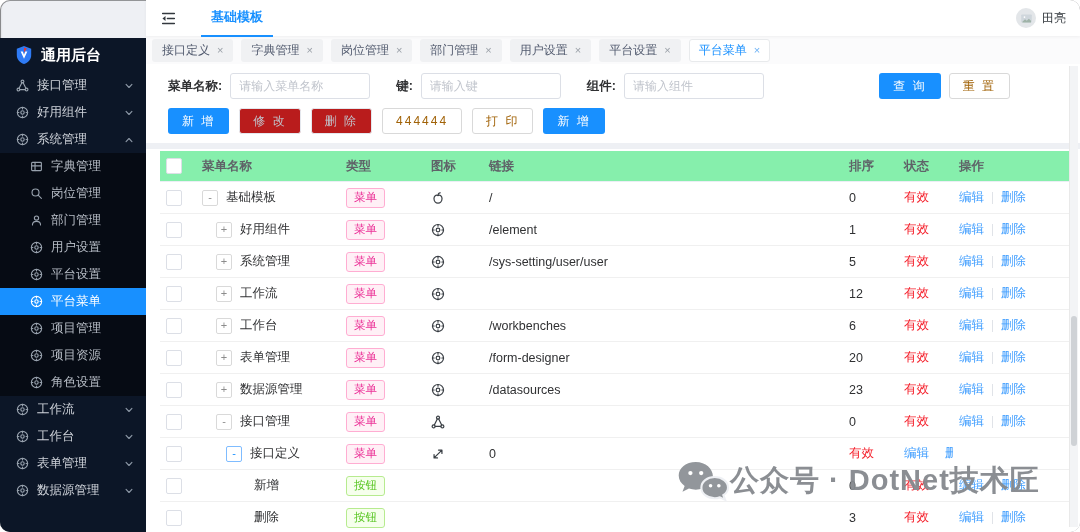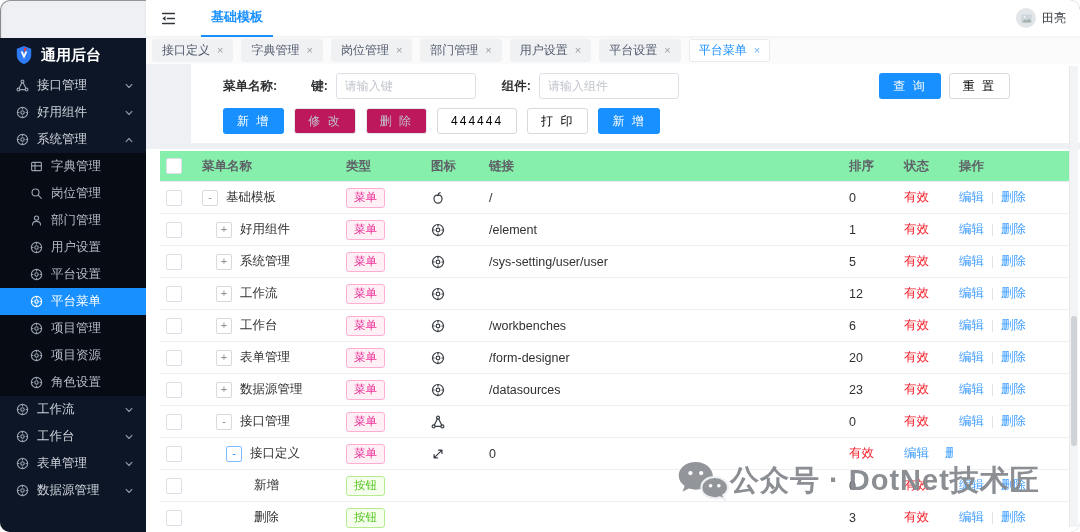--- a/index.html
+++ b/index.html
@@ -28,32 +28,32 @@
   .avatar{width:20px;height:20px;border-radius:50%;background:#e3e6e9;display:flex;align-items:center;justify-content:center;overflow:hidden;}
   .avatar svg{width:13px;height:13px;}
   .chipbar{height:28px;background:#fbfbfc;border-bottom:1px solid #ebebeb;display:flex;align-items:center;gap:8px;padding:0 6px;}
   .chip{height:21px;display:inline-flex;align-items:center;gap:7px;padding:0 9px;background:#f0f1f3;border:1px solid transparent;
         border-radius:3px;font-size:12px;color:#515a6e;cursor:pointer;white-space:nowrap;}
   .chip .x{color:#9aa0a8;font-size:11px;}
   .chip.v-active{background:#fff;border-color:#e8eaec;color:#1890ff;}
   .chip.v-active .x{color:#6db2f5;}
   
   .content{position:absolute;top:64px;left:0;right:0;bottom:0;background:#eef0f4;display:flex;flex-direction:column;}
-  .filter-card{background:#fff;padding:9px 14px 9px 32px;margin-left:45px;}
+  .filter-card{background:#fff;padding:9px 14px 9px 22px;}
   .filter-row{display:flex;align-items:center;}
   .ffield{display:flex;align-items:center;margin-right:26px;}
   .ffield label{font-size:12.5px;color:#303133;font-weight:600;margin-right:8px;white-space:nowrap;}
   .ffield input{width:122px;height:24px;border:1px solid #dcdfe6;border-radius:3px;padding:0 8px;font-size:12px;color:#333;outline:none;}
   .ffield input::placeholder{color:#c0c4cc;}
   .filter-actions{margin-left:auto;display:flex;gap:8px;margin-right:56px;}
   .btn{height:26px;padding:0 13px;border-radius:3px;font-size:12px;font-weight:400;border:1px solid transparent;
        display:inline-flex;align-items:center;justify-content:center;cursor:pointer;letter-spacing:2px;}
   .btn.v-primary{background:#1890ff;color:#fff;}
-  .btn.v-plain{background:#fff;border-color:#d9d9d9;color:#000000;}
-  .btn.v-disabled{background:#be185d;border-color:#e4e7ed;color:#c0c4cc;cursor:not-allowed;}
+  .btn.v-plain{background:#fff;border-color:#d9d9d9;color:#a16207;}
+  .btn.v-disabled{background:#b91c1c;border-color:#e4e7ed;color:#c0c4cc;cursor:not-allowed;}
   .toolbar{display:flex;gap:10px;margin-top:9px;}
   
   .table-card{background:#fff;margin-top:6px;flex:1;padding:2px 6px 0 14px;position:relative;}
   .trow{display:grid;grid-template-columns:36px 144px 85px 58px 360px 55px 55px 1fr;align-items:center;
         height:31px;border-bottom:1px solid #f0f0f0;font-size:12.5px;color:#303133;}
   .trow.thead{height:30px;background:#86efac;color:#5f6368;font-weight:600;border-bottom:1px solid #ebeef5;}
   .cell{padding-left:6px;display:flex;align-items:center;overflow:hidden;white-space:nowrap;}
   .cb{width:14px;height:14px;border:1px solid #dcdfe6;border-radius:2px;background:#fff;cursor:pointer;flex:none;}
   .name.v-l0{padding-left:6px;} .name.v-l1{padding-left:20px;} .name.v-l2{padding-left:30px;} .name.v-l3{padding-left:58px;}
   .toggle{width:14px;height:14px;border:1px solid #d9d9d9;border-radius:2px;background:#fff;color:#8c8c8c;
@@ -346,20 +346,21 @@
         </span>
 
     </div>
 
     <div class="content">
       <div class="filter-card">
         <div class="filter-row">
 
             <div class="ffield">
               <label>菜单名称:</label>
+              <input placeholder="请输入菜单名称" style="">
             </div>
 
             <div class="ffield">
               <label>键:</label>
               <input placeholder="请输入键" style="">
             </div>
 
             <div class="ffield">
               <label>组件:</label>
               <input placeholder="请输入组件" style="">

